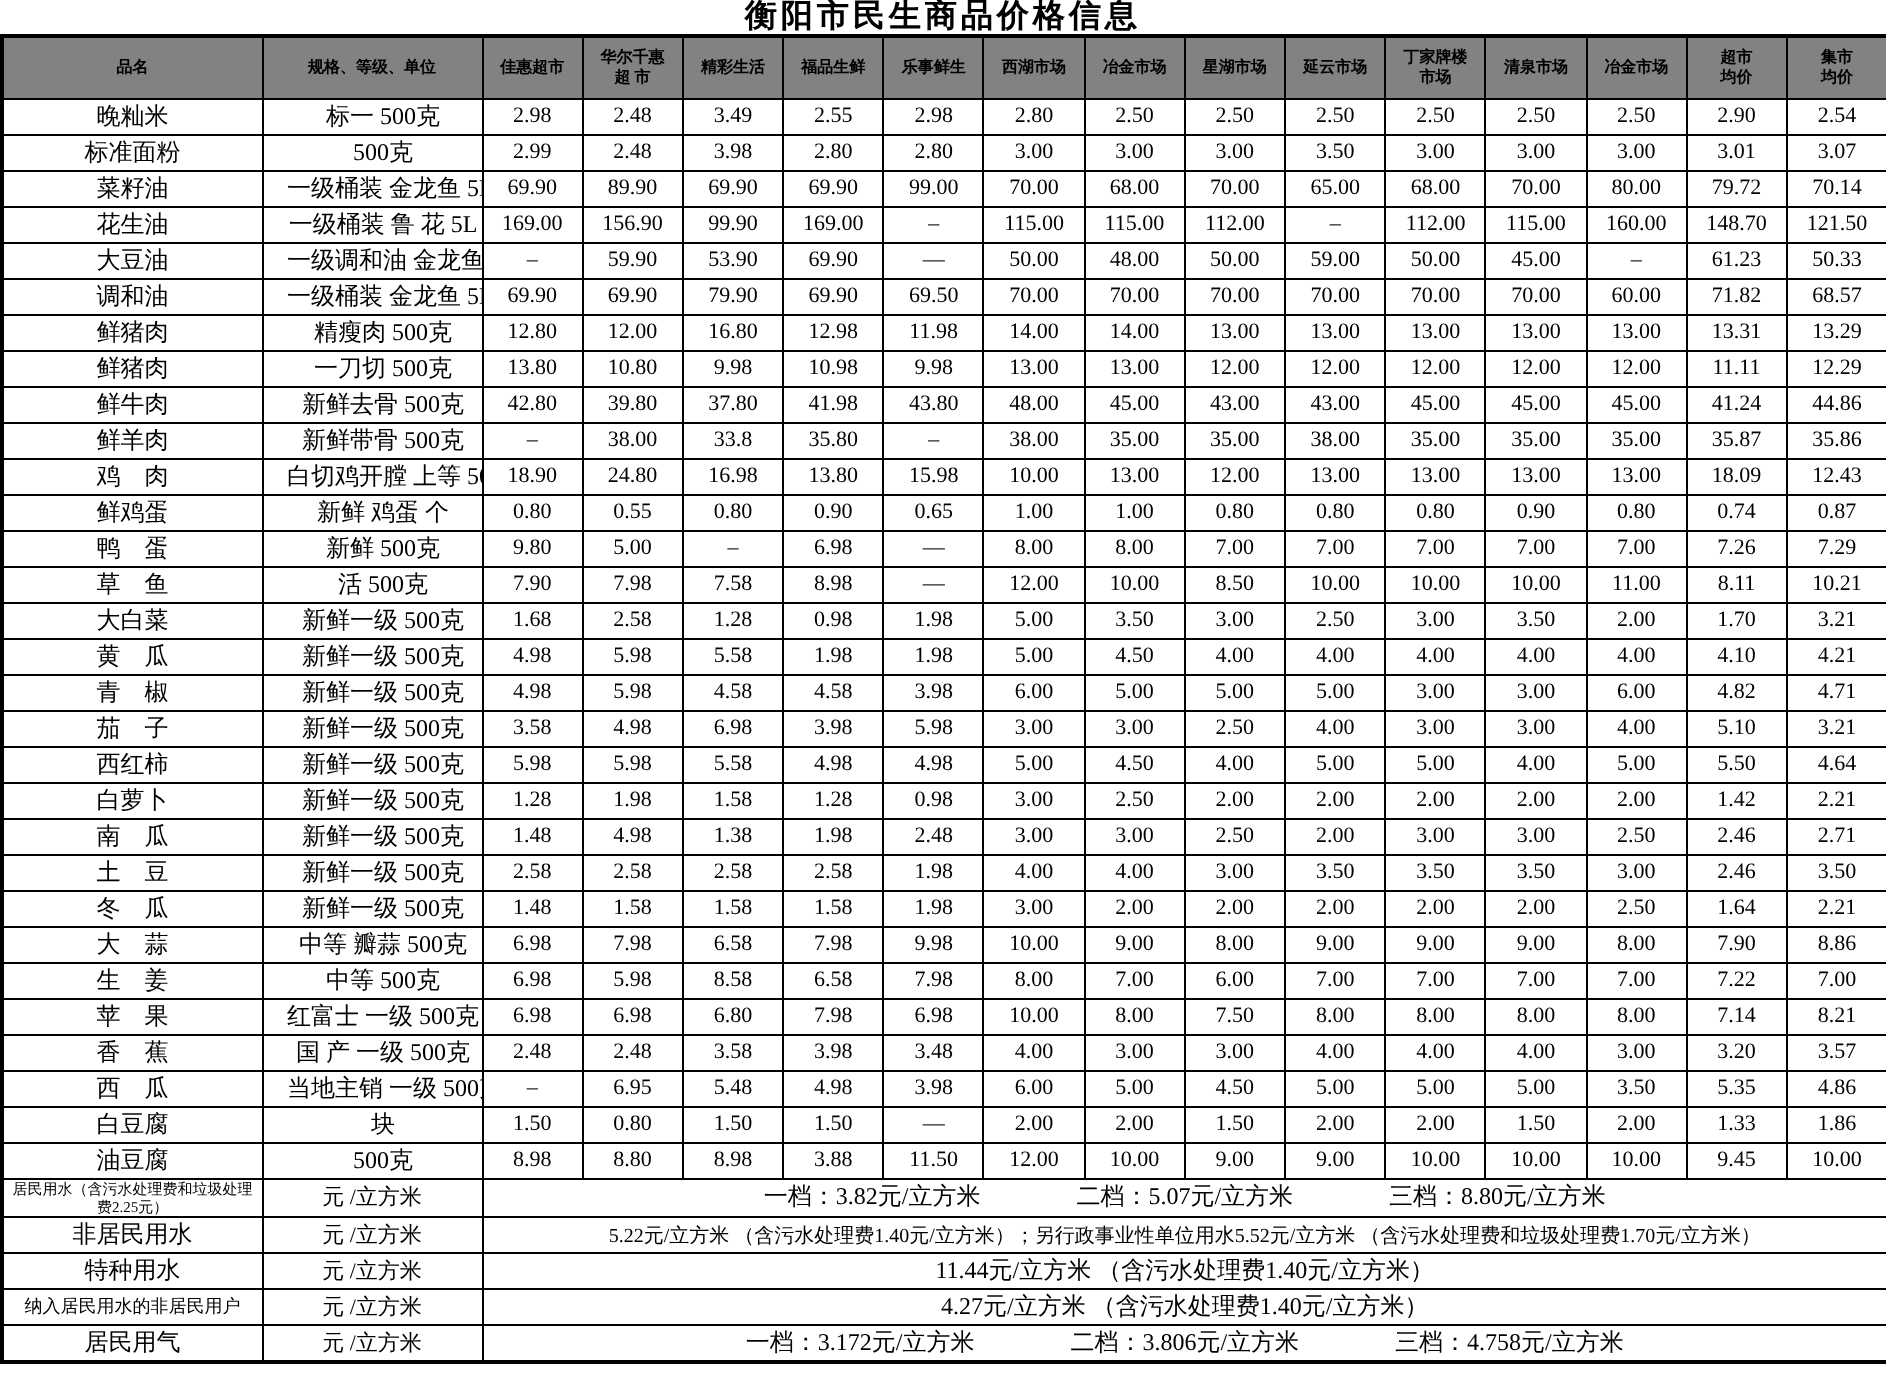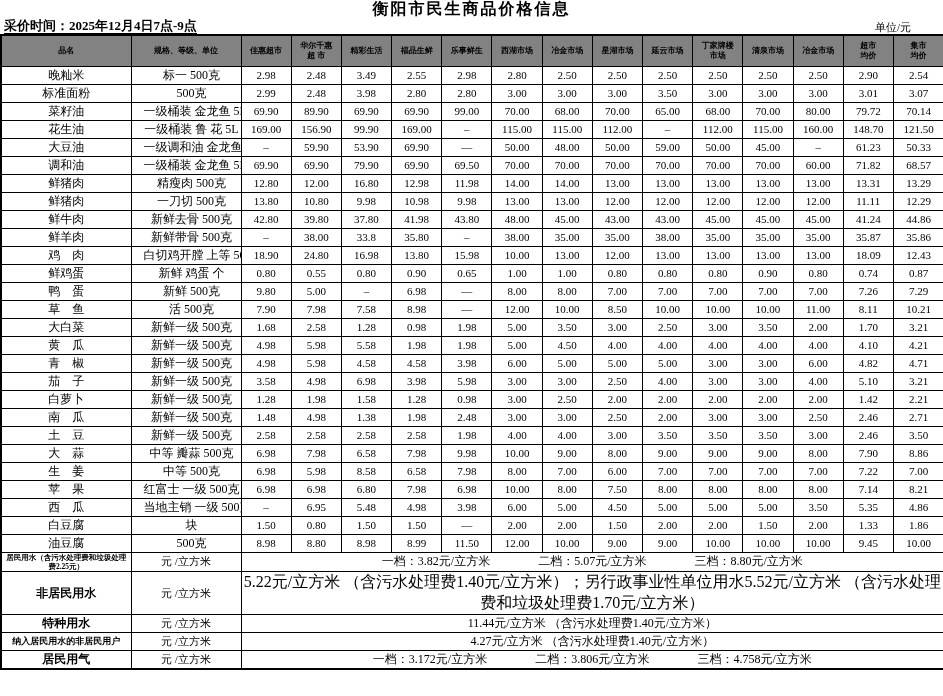--- a/index.html
+++ b/index.html
@@ -38,38 +38,34 @@
     line-height: 1.25; height: 31px; white-space: pre-line;
   }
   th.name-h, th.spec-h { font-size: 13px; }
   .price-table tbody tr { height: 15px; }
   td.name-cell  { font-size: 12px; }
   td.spec-cell  { font-size: 12px; white-space: nowrap; padding-left: 12px; }
   td.price-cell { font-size: 11px; font-family: "Liberation Serif","DejaVu Serif",serif; }
 
   tr.u0 { height: 21px; } tr.u1 { height: 22px; } tr.u2 { height: 22px; padding-left: 24px; }
   tr.u3 { height: 26px; } tr.u4 { height: 19px; }
-  td.u-label { font-size: 12px; font-weight: bold; }
+  td.u-label { font-size: 12px; }
   td.u-label.small { font-size: 7.5px; line-height: 1.25; white-space: normal; }
   td.u-label.mid   { font-size: 9px;  line-height: 1.3; white-space: normal; text-align: center; }
   td.u-unit    { font-size: 11px; }
   td.u-content { font-size: 12px; white-space: pre-wrap; }
-  td.u-content.long { font-size: 16px; }
+  td.u-content.long { font-size: 10px; }
 </style>
 </head>
 <body>
 
 <div class="page">
 
   <div class="page-title">衡阳市民生商品价格信息</div>
 
-  <div class="meta-row">
-    <span class="collect-time">采价时间：2025年12月4日7点-9点</span>
-    <span class="unit-label">单位/元</span>
-  </div>
 
   <table class="price-table">
     <colgroup>
       <col style="width:130px">
         <col style="width:110px">
       <col span="12" style="width:50.2px">
       <col style="width:50px">
         <col style="width:51px">
     </colgroup>
     <thead>
@@ -415,20 +411,38 @@
           <td class="price-cell">3.00</td>
           <td class="price-cell">2.50</td>
           <td class="price-cell">4.00</td>
           <td class="price-cell">3.00</td>
           <td class="price-cell">3.00</td>
           <td class="price-cell">4.00</td>
           <td class="price-cell">5.10</td>
           <td class="price-cell">3.21</td>
         </tr>
         <tr>
+          <td class="name-cell">西红柿</td>
+          <td class="spec-cell">新鲜一级  500克</td>
+          <td class="price-cell">5.98</td>
+          <td class="price-cell">5.98</td>
+          <td class="price-cell">5.58</td>
+          <td class="price-cell">4.98</td>
+          <td class="price-cell">4.98</td>
+          <td class="price-cell">5.00</td>
+          <td class="price-cell">4.50</td>
+          <td class="price-cell">4.00</td>
+          <td class="price-cell">5.00</td>
+          <td class="price-cell">5.00</td>
+          <td class="price-cell">4.00</td>
+          <td class="price-cell">5.00</td>
+          <td class="price-cell">5.50</td>
+          <td class="price-cell">4.64</td>
+        </tr>
+        <tr>
           <td class="name-cell">白萝卜</td>
           <td class="spec-cell">新鲜一级  500克</td>
           <td class="price-cell">1.28</td>
           <td class="price-cell">1.98</td>
           <td class="price-cell">1.58</td>
           <td class="price-cell">1.28</td>
           <td class="price-cell">0.98</td>
           <td class="price-cell">3.00</td>
           <td class="price-cell">2.50</td>
           <td class="price-cell">2.00</td>
@@ -467,20 +481,38 @@
           <td class="price-cell">1.98</td>
           <td class="price-cell">4.00</td>
           <td class="price-cell">4.00</td>
           <td class="price-cell">3.00</td>
           <td class="price-cell">3.50</td>
           <td class="price-cell">3.50</td>
           <td class="price-cell">3.50</td>
           <td class="price-cell">3.00</td>
           <td class="price-cell">2.46</td>
           <td class="price-cell">3.50</td>
+        </tr>
+        <tr>
+          <td class="name-cell">冬　瓜</td>
+          <td class="spec-cell">新鲜一级  500克</td>
+          <td class="price-cell">1.48</td>
+          <td class="price-cell">1.58</td>
+          <td class="price-cell">1.58</td>
+          <td class="price-cell">1.58</td>
+          <td class="price-cell">1.98</td>
+          <td class="price-cell">3.00</td>
+          <td class="price-cell">2.00</td>
+          <td class="price-cell">2.00</td>
+          <td class="price-cell">2.00</td>
+          <td class="price-cell">2.00</td>
+          <td class="price-cell">2.00</td>
+          <td class="price-cell">2.50</td>
+          <td class="price-cell">1.64</td>
+          <td class="price-cell">2.21</td>
         </tr>
         <tr>
           <td class="name-cell">大　蒜</td>
           <td class="spec-cell">中等 瓣蒜  500克</td>
           <td class="price-cell">6.98</td>
           <td class="price-cell">7.98</td>
           <td class="price-cell">6.58</td>
           <td class="price-cell">7.98</td>
           <td class="price-cell">9.98</td>
           <td class="price-cell">10.00</td>
@@ -523,20 +555,38 @@
           <td class="price-cell">8.00</td>
           <td class="price-cell">7.50</td>
           <td class="price-cell">8.00</td>
           <td class="price-cell">8.00</td>
           <td class="price-cell">8.00</td>
           <td class="price-cell">8.00</td>
           <td class="price-cell">7.14</td>
           <td class="price-cell">8.21</td>
         </tr>
         <tr>
+          <td class="name-cell">香　蕉</td>
+          <td class="spec-cell">国 产  一级  500克</td>
+          <td class="price-cell">2.48</td>
+          <td class="price-cell">2.48</td>
+          <td class="price-cell">3.58</td>
+          <td class="price-cell">3.98</td>
+          <td class="price-cell">3.48</td>
+          <td class="price-cell">4.00</td>
+          <td class="price-cell">3.00</td>
+          <td class="price-cell">3.00</td>
+          <td class="price-cell">4.00</td>
+          <td class="price-cell">4.00</td>
+          <td class="price-cell">4.00</td>
+          <td class="price-cell">3.00</td>
+          <td class="price-cell">3.20</td>
+          <td class="price-cell">3.57</td>
+        </tr>
+        <tr>
           <td class="name-cell">西　瓜</td>
           <td class="spec-cell">当地主销 一级  500克</td>
           <td class="price-cell">–</td>
           <td class="price-cell">6.95</td>
           <td class="price-cell">5.48</td>
           <td class="price-cell">4.98</td>
           <td class="price-cell">3.98</td>
           <td class="price-cell">6.00</td>
           <td class="price-cell">5.00</td>
           <td class="price-cell">4.50</td>
@@ -564,21 +614,21 @@
           <td class="price-cell">2.00</td>
           <td class="price-cell">1.33</td>
           <td class="price-cell">1.86</td>
         </tr>
         <tr>
           <td class="name-cell">油豆腐</td>
           <td class="spec-cell">500克</td>
           <td class="price-cell">8.98</td>
           <td class="price-cell">8.80</td>
           <td class="price-cell">8.98</td>
-          <td class="price-cell">8.99</td>
+          <td class="price-cell">3.88</td>
           <td class="price-cell">11.50</td>
           <td class="price-cell">12.00</td>
           <td class="price-cell">10.00</td>
           <td class="price-cell">9.00</td>
           <td class="price-cell">9.00</td>
           <td class="price-cell">10.00</td>
           <td class="price-cell">10.00</td>
           <td class="price-cell">10.00</td>
           <td class="price-cell">9.45</td>
           <td class="price-cell">10.00</td>

